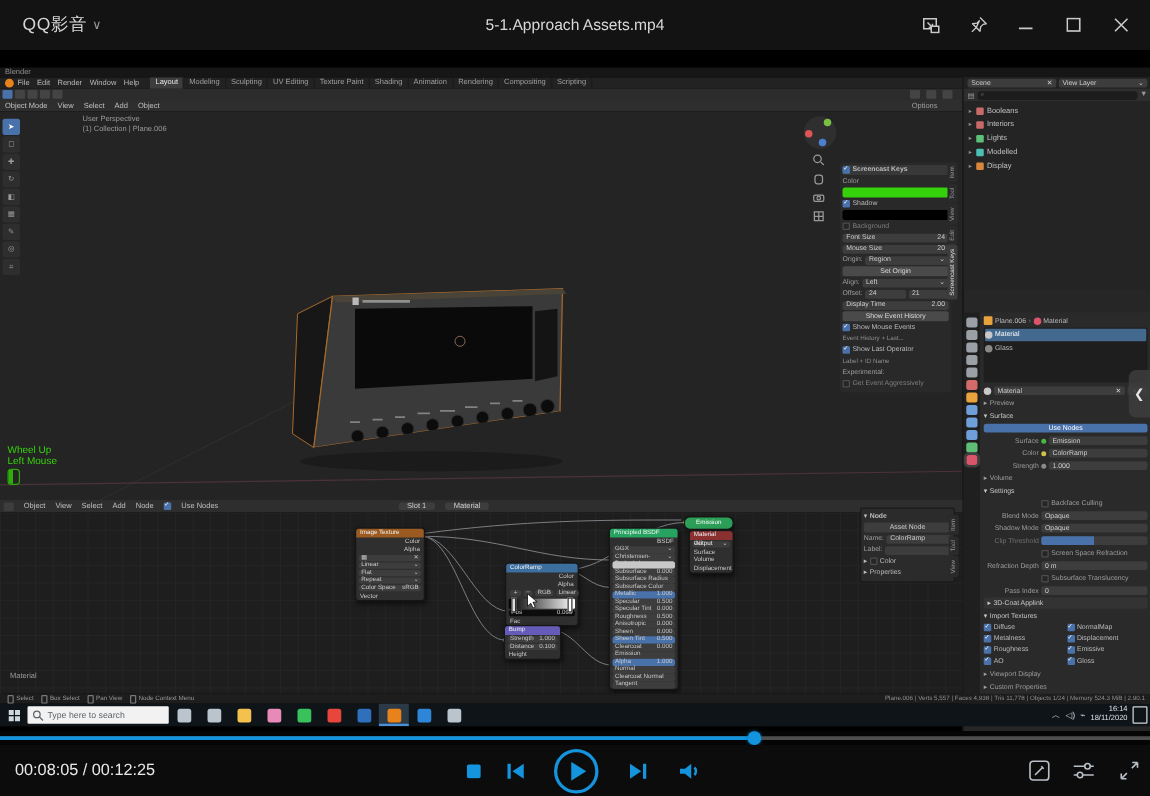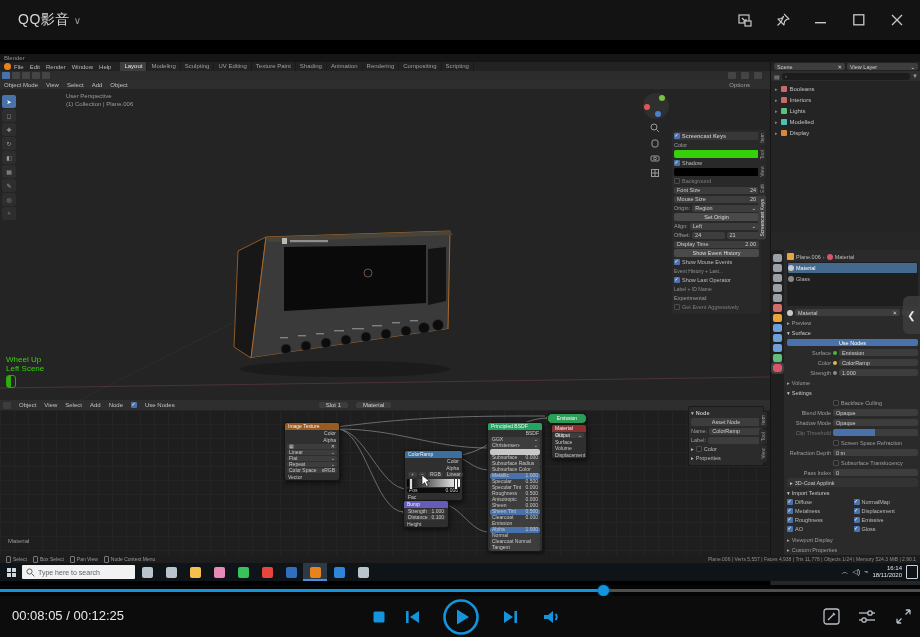--- a/index.html
+++ b/index.html
@@ -111,20 +111,21 @@
   .gizmo-dot{position:absolute;border-radius:50%;}
 </style>
 </head>
 <body>
 
 <div id="stage">
 
   <div id="titlebar">
     <span id="appname">QQ影音</span>
     <span id="appcaret">∨</span>
+    <div id="wintitle">5-1.Approach Assets.mp4</div>
     <div id="titlebtns">
       <div class="tbtn">
         <svg width="14" height="13" viewBox="0 0 14 13">
           <rect x="1" y="1" width="10" height="8" fill="none" stroke="#c9c9c9" stroke-width="1.2"></rect>
           <path d="M4 4 L8 8" stroke="#c9c9c9" stroke-width="1.2"></path>
             <path d="M8 8 L8 5 M8 8 L5 8" stroke="#c9c9c9" stroke-width="1.2"></path>
           <rect x="7" y="7" width="6" height="5" fill="#131313" stroke="#c9c9c9" stroke-width="1.2"></rect>
         </svg>
       </div>
       <div class="tbtn">
@@ -275,21 +276,21 @@
             <circle cx="5" cy="5.5" r="1.4" fill="none" stroke="#9a9a9a"></circle>
           </svg>
         <svg width="10" height="10">
             <rect x="1.5" y="1.5" width="7" height="7" fill="none" stroke="#9a9a9a"></rect>
             <path d="M5 1.5 V8.5 M1.5 5 H8.5" stroke="#9a9a9a"></path>
           </svg>
       </div>
 
       <div id="sck">
         <div>Wheel Up</div>
-        <div>Left Scene</div>
+        <div>Left Mouse</div>
         <div class="mouse"></div>
       </div>
 
       <div id="np">
         <div class="nrow" style="background:#383838;border-radius:2px">
             <span class="cb"></span>
             <b style="font-size:5.5px">Screencast Keys</b>
           </div>
         <div class="nrow" style="color:#9f9f9f">Color</div>
         <div class="nrow" style="background:#35d20c;border-radius:2px"></div>

